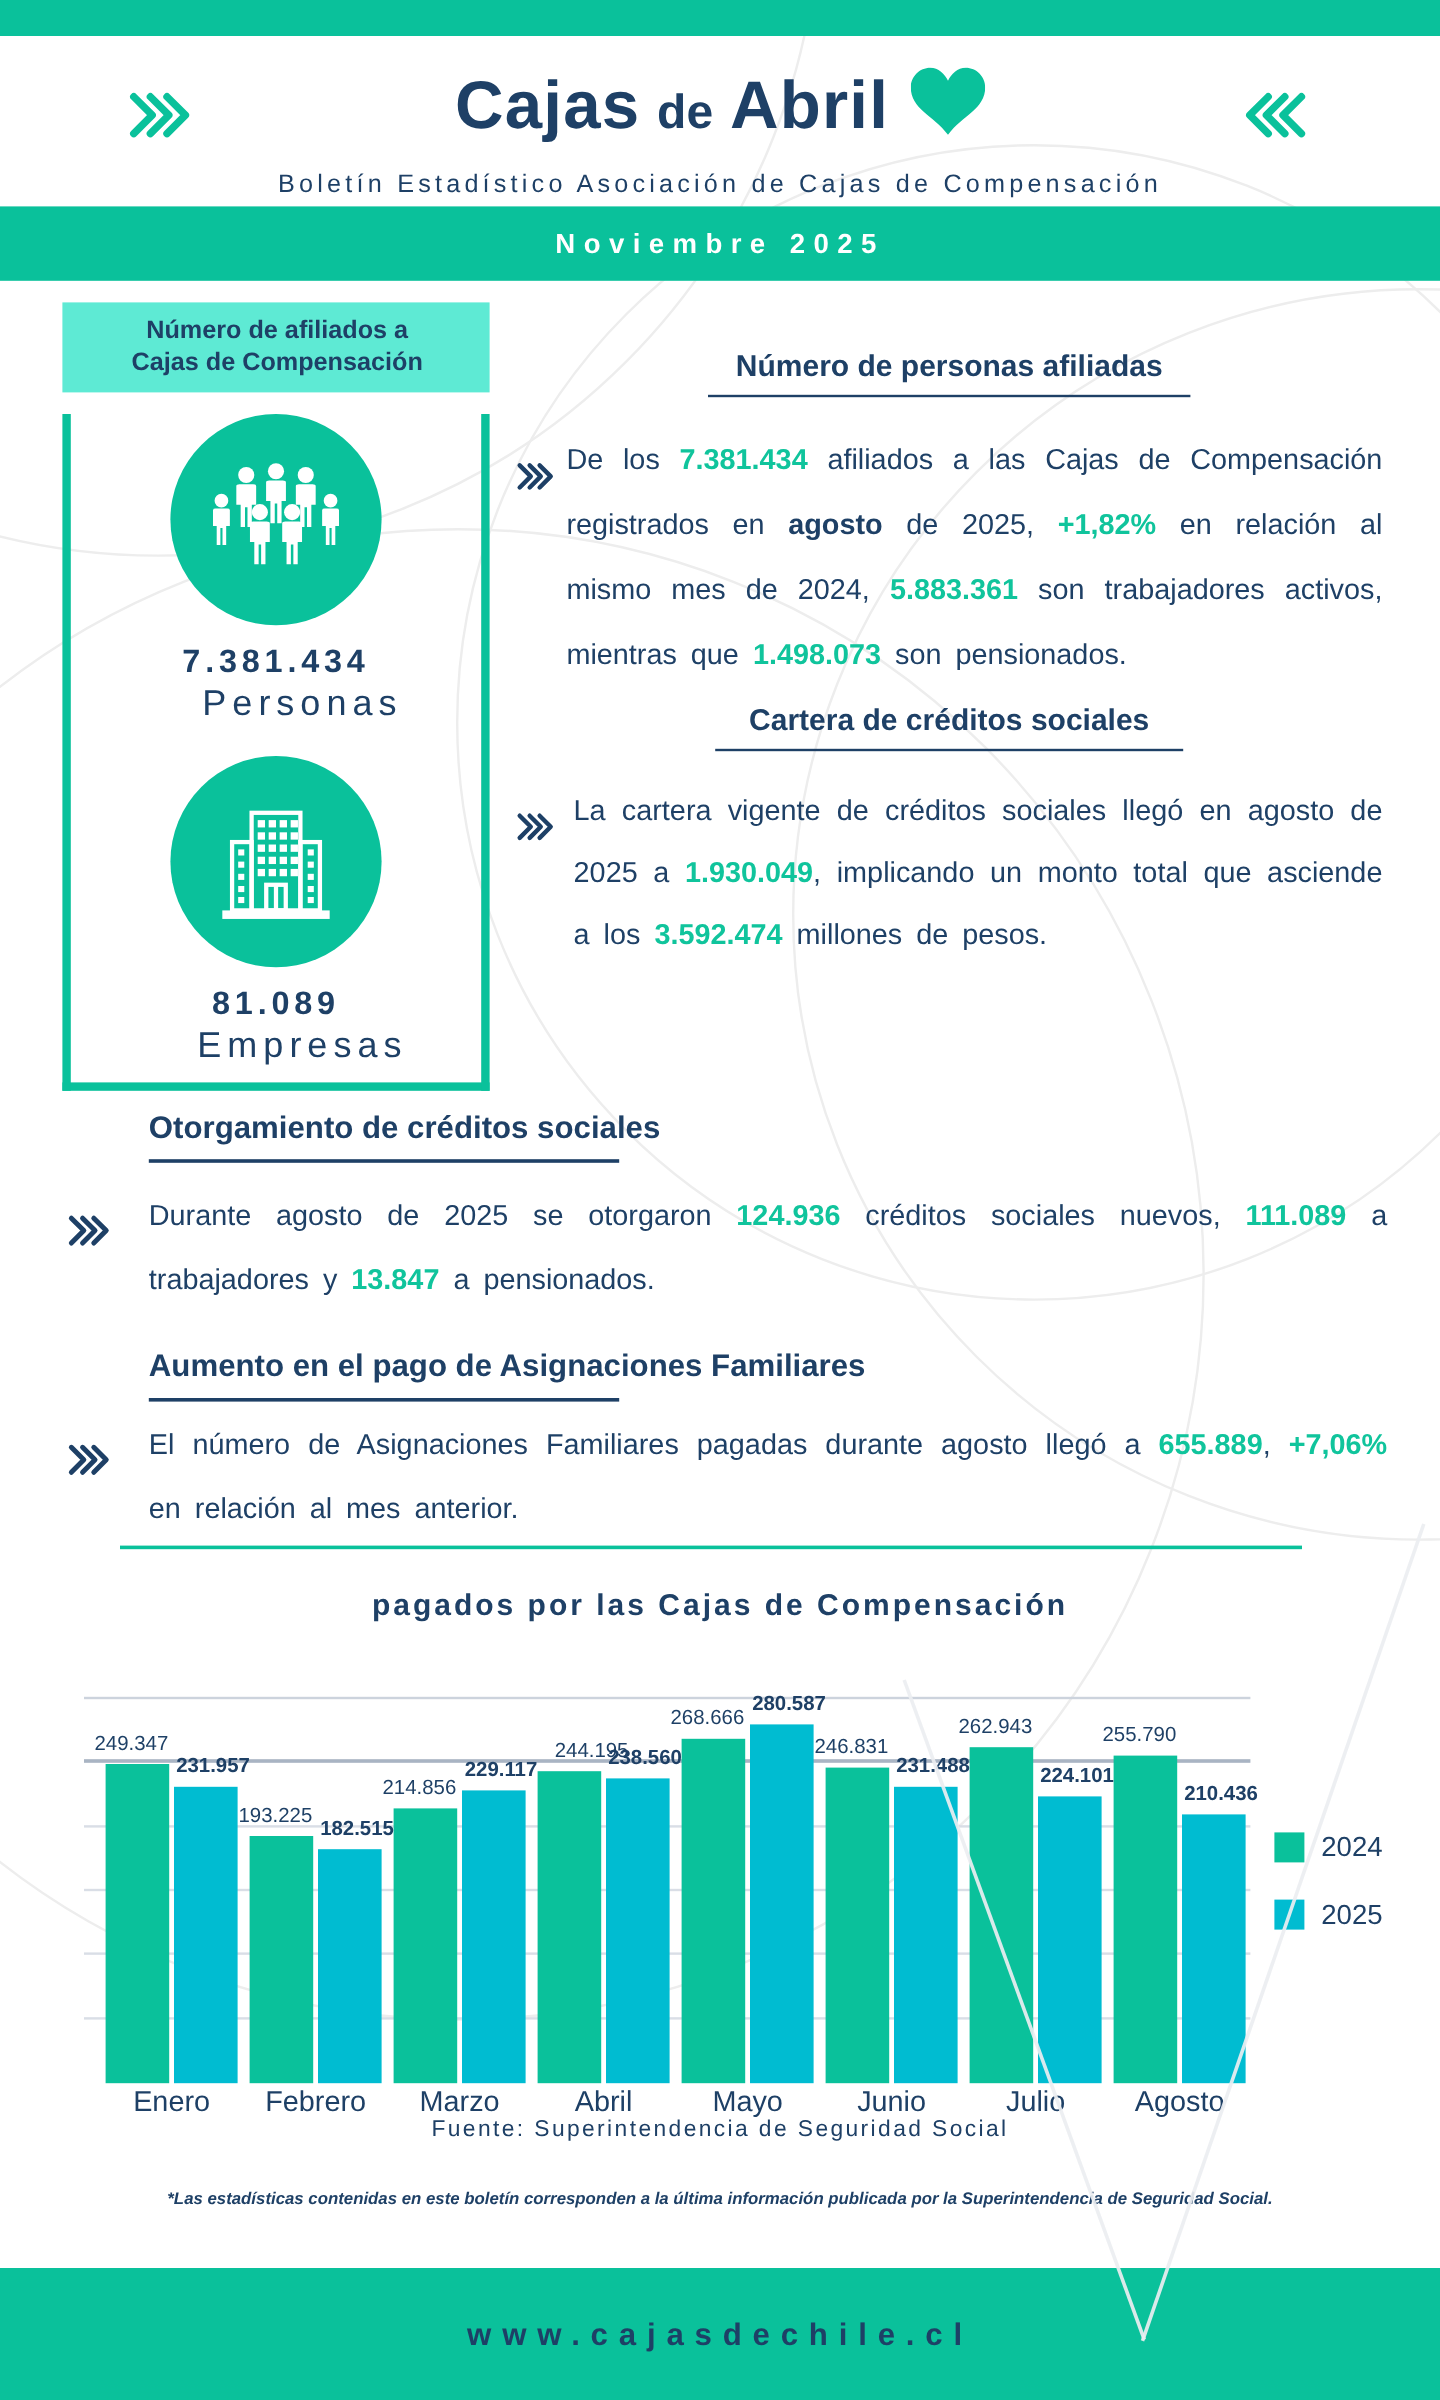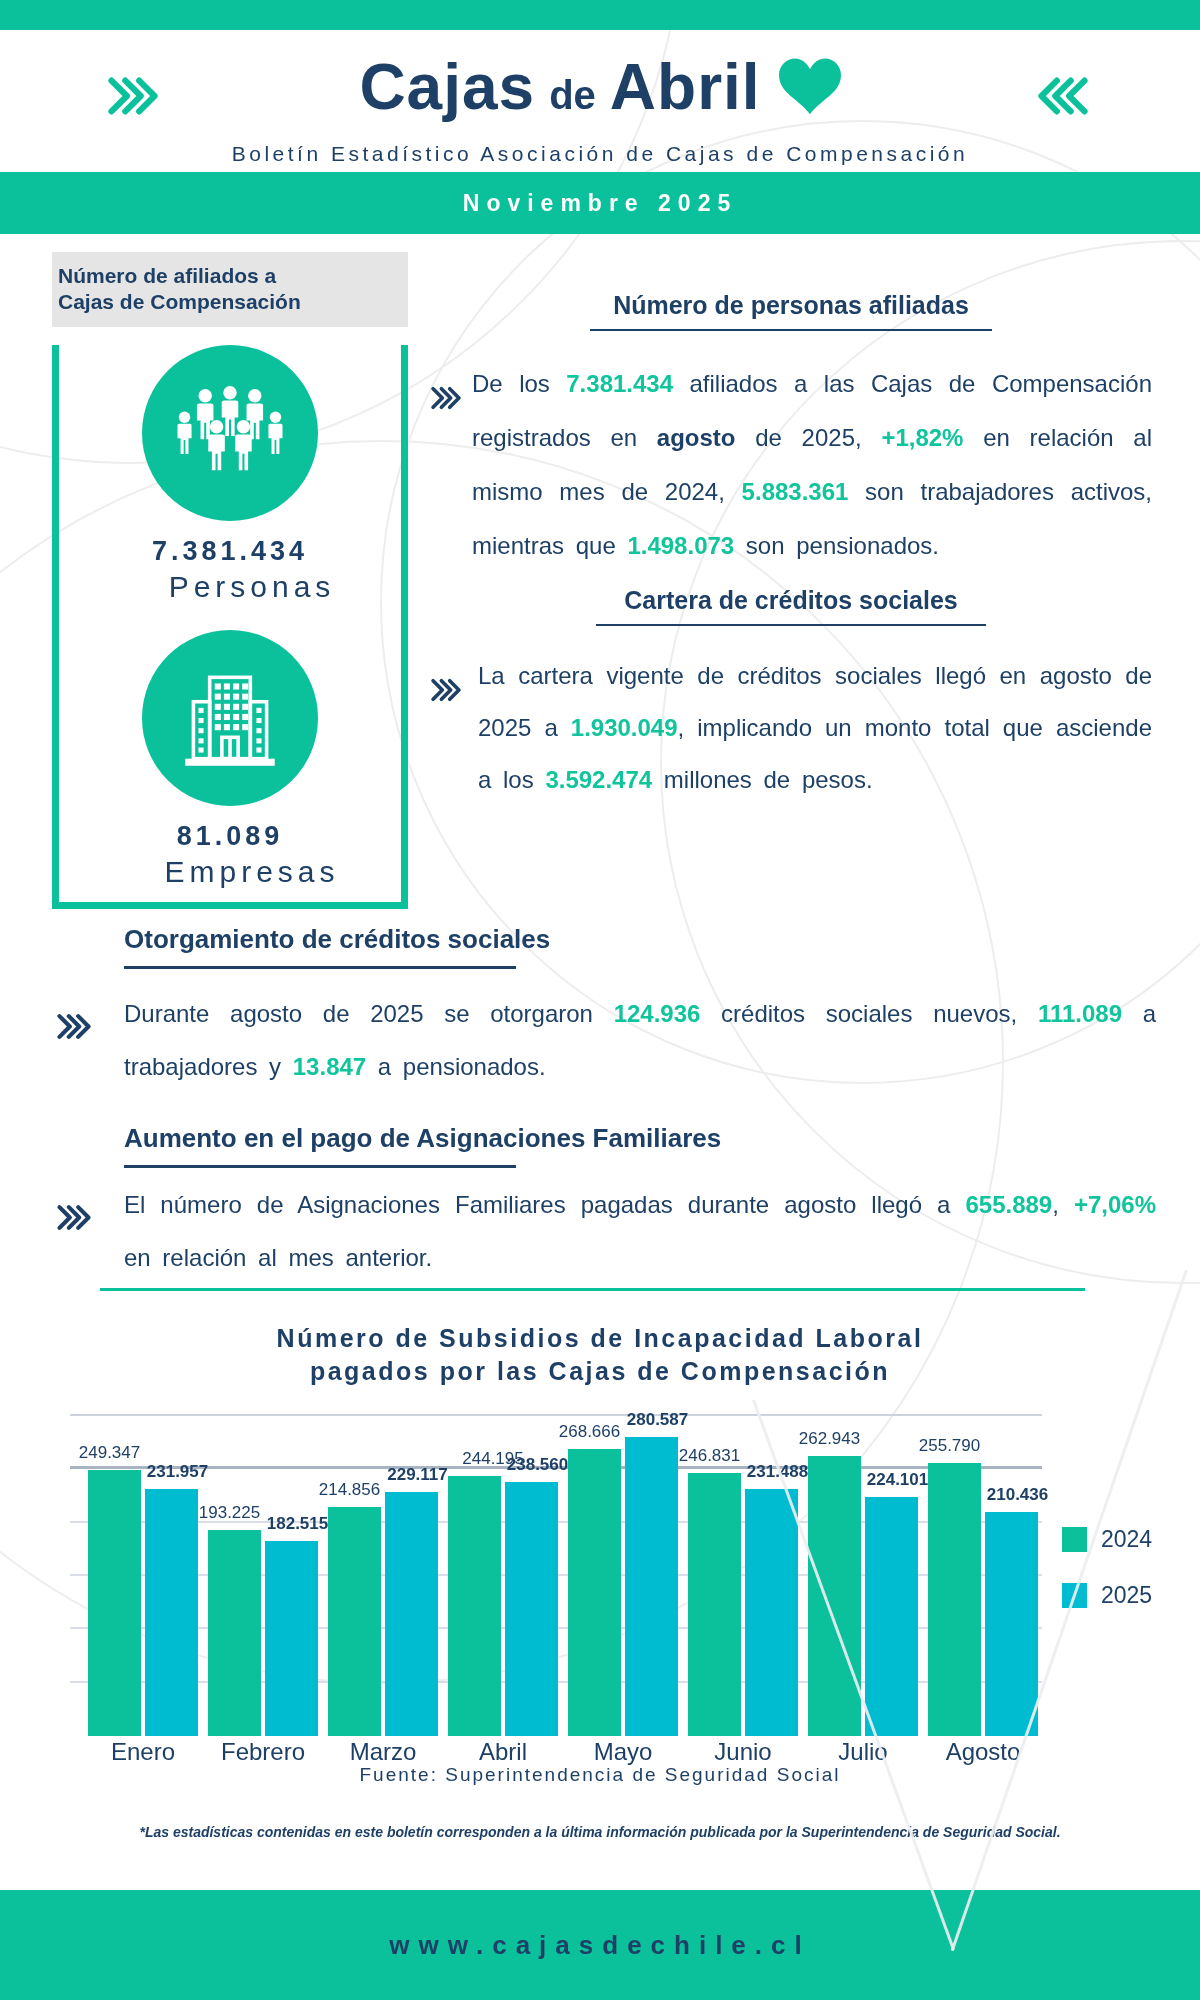--- a/index.html
+++ b/index.html
@@ -5,32 +5,32 @@
   html,body{margin:0;padding:0;}
   body{width:1200px;height:2000px;background:#ffffff;font-family:"Liberation Sans","DejaVu Sans",sans-serif;color:#1E4066;position:relative;overflow:hidden;}
   .abs{position:absolute;}
   
   .deco{position:absolute;border:2px solid #ededed;border-radius:50%;z-index:0;}
   .vline{position:absolute;width:3px;background:rgba(235,238,241,0.92);z-index:10;transform-origin:top center;}
   .layer{position:absolute;inset:0;z-index:2;}
   
   .topbar{left:0;top:0;width:1200px;height:30px;background:#0AC19B;}
   .logo-row{left:0;top:50px;width:1200px;display:flex;justify-content:center;align-items:baseline;}
-  .logo-w1,.logo-w3{font-size:64px;font-weight:700;color:#1E4066;letter-spacing:1px;}
+  .logo-w1,.logo-w3{font-size:56px;font-weight:700;color:#1E4066;letter-spacing:1px;}
   .logo-w2{font-size:40px;font-weight:700;color:#1E4066;margin:0 14px;}
   .logo-heart{margin-left:18px;transform:translateY(6px);}
   .chev{top:76px;}
   .chev.left{left:106px;}
   .chev.right{left:1036px;}
   .subtitle{left:0;top:142px;width:1200px;text-align:center;font-size:21px;letter-spacing:3.5px;color:#1E4066;}
   .banner{left:0;top:172px;width:1200px;height:62px;background:#0AC19B;}
   .banner-text{width:100%;line-height:62px;text-align:center;color:#ffffff;font-weight:700;font-size:23px;letter-spacing:7px;}
   
   .card{left:52px;top:252px;width:356px;}
-  .card-head{background:#e5e5e5;padding:11px 4px 12px 6px;text-align:left;font-weight:700;font-size:21px;line-height:26px;color:#1E4066;}
+  .card-head{background:#5eead4;padding:11px 4px 12px 6px;text-align:center;font-weight:700;font-size:21px;line-height:26px;color:#1E4066;}
   .card-body{border:7px solid #0AC19B;border-top:none;height:557px;}
   .stat-circle{width:176px;height:176px;border-radius:50%;background:#0AC19B;margin:0 auto;display:flex;align-items:center;justify-content:center;}
   .c1{margin-top:18px;}
   .c2{margin-top:26px;}
   .stat-value{text-align:center;font-size:27px;font-weight:700;letter-spacing:4px;margin-top:15px;}
   .stat-label{text-align:center;font-size:30px;letter-spacing:5px;margin-top:3px;margin-left:44px;}
   
   .rcol{left:430px;top:252px;width:722px;}
   .h-center{text-align:center;font-size:25px;font-weight:700;line-height:30px;}
   .rule{border-bottom:2.5px solid #1E4066;height:0;margin:9px auto 0 auto;}
@@ -250,21 +250,20 @@
             <path d="M21,3 L31,13 L21,23"></path>
         </svg>
       </span>
       <span><span>El número de Asignaciones Familiares pagadas durante agosto llegó a </span><span class="seg-g">655.889</span><span>, </span><span class="seg-g">+7,06%</span><span> en relación al mes anterior.</span></span>
     </div>
   </div>
 
   <div class="abs divider"></div>
 
   <div class="abs chart-title">
-    <div>Número de Subsidios de Incapacidad Laboral</div>
     <div>pagados por las Cajas de Compensación</div>
   </div>
 
   <div class="abs plot" id="plot">
       <div class="gridline" style="bottom: 53.3333px;"></div>
       <div class="gridline" style="bottom: 106.667px;"></div>
       <div class="gridline" style="bottom: 160px;"></div>
       <div class="gridline" style="bottom: 213.333px;"></div>
       <div class="gridline major" style="bottom: 266.667px;"></div>
       <div class="bar" style="left: 18px; width: 53px; height: 266px; background: rgb(10, 193, 155);"></div>

